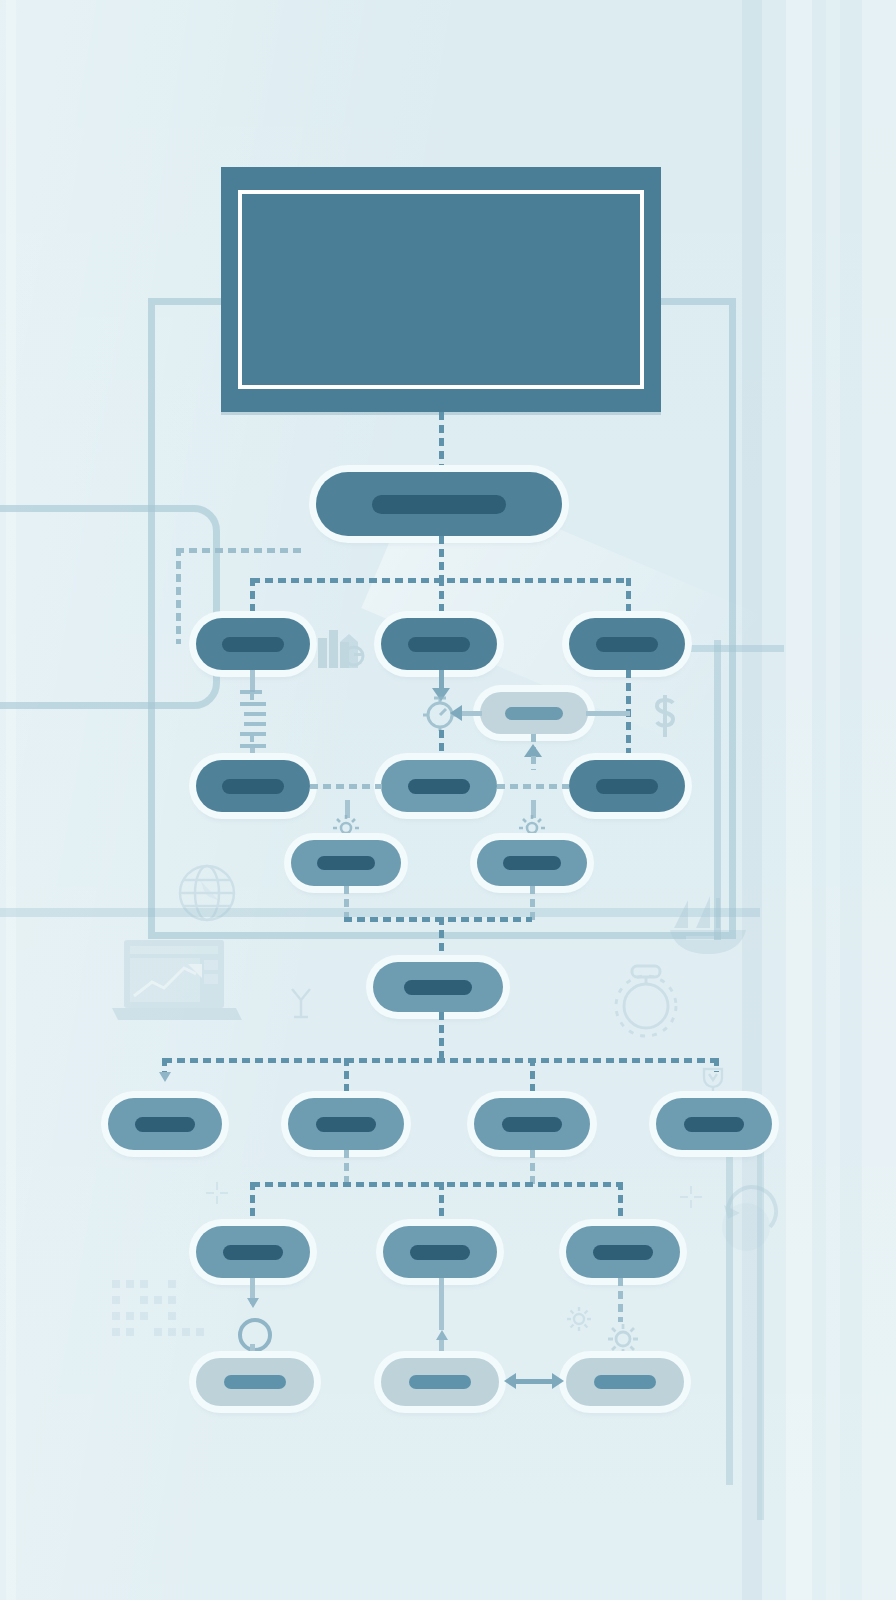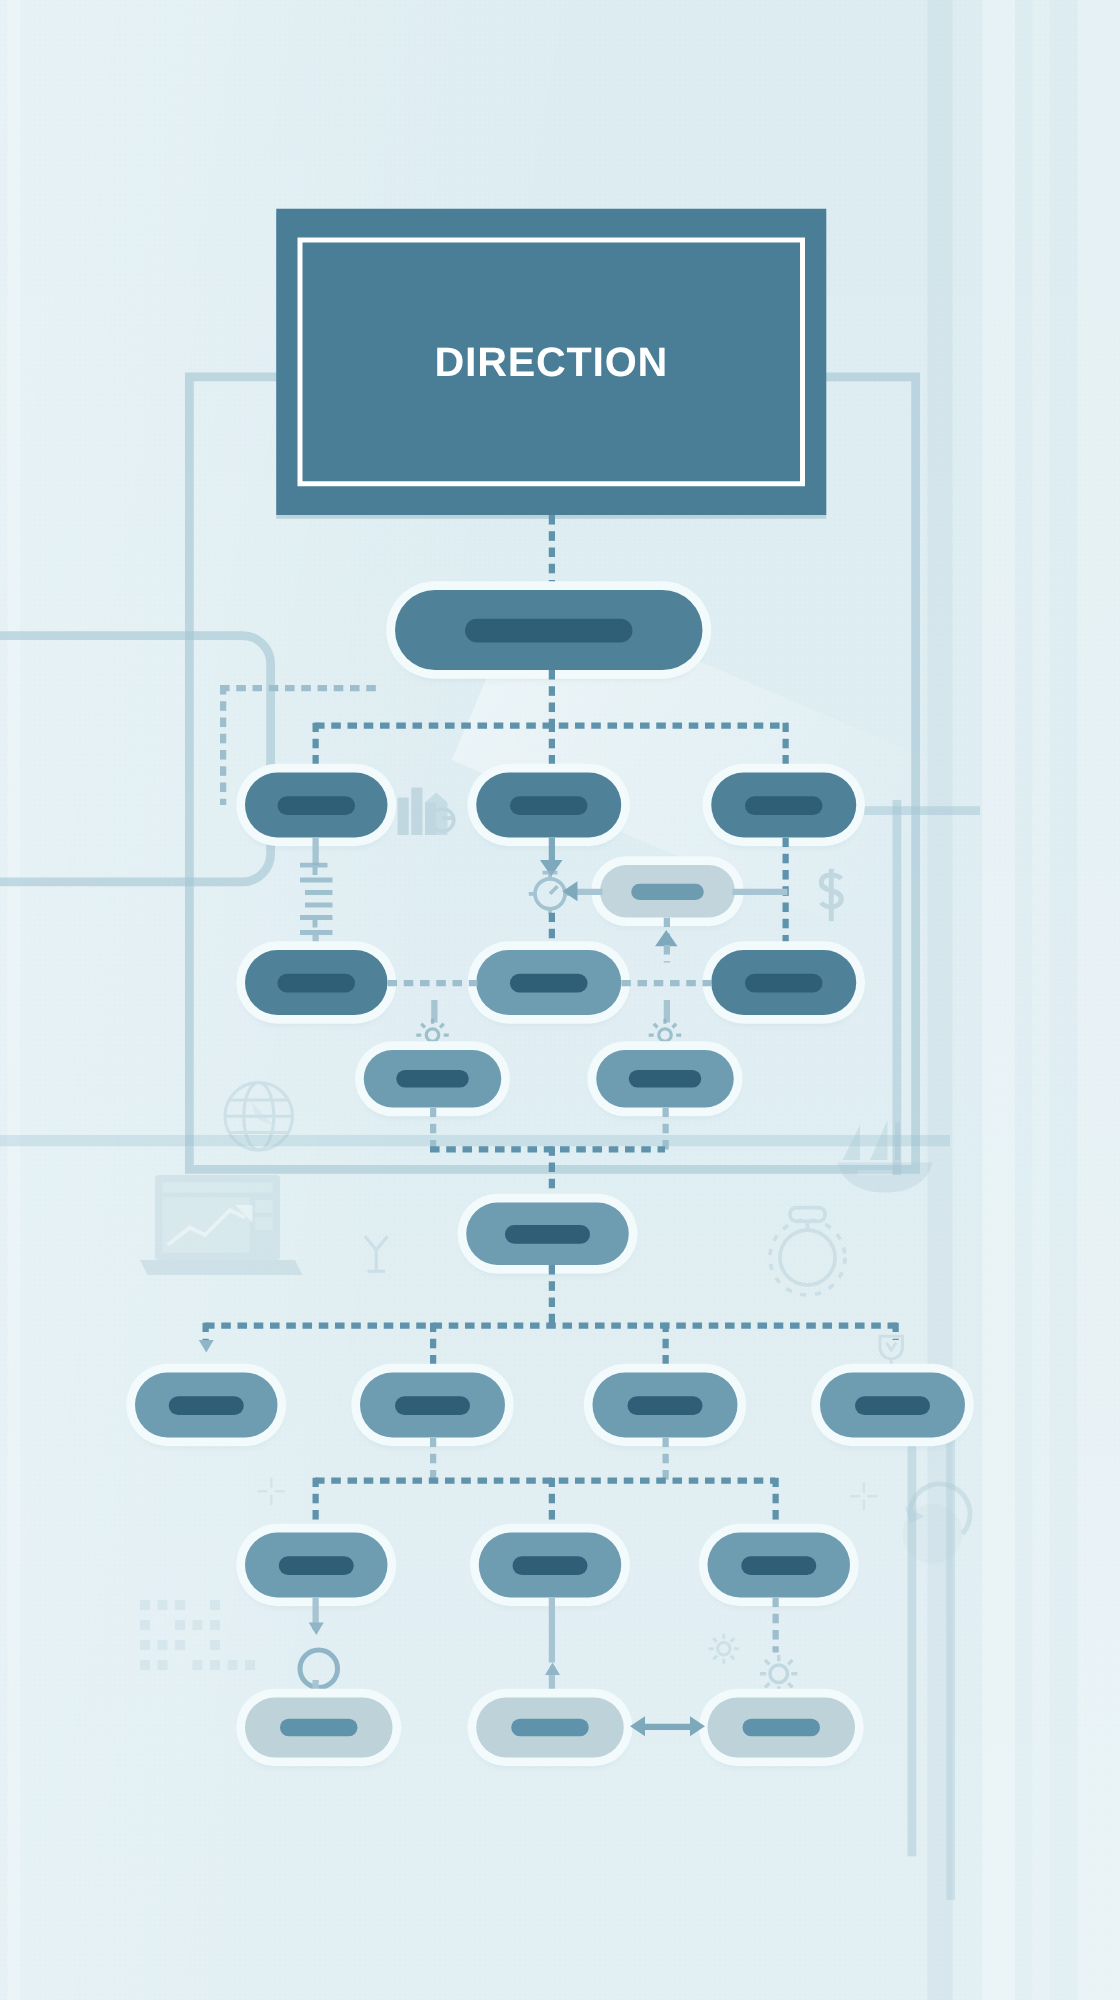--- a/index.html
+++ b/index.html
@@ -246,21 +246,20 @@
   <div class="wm" style="left:606px;top:1322px;">
     <svg width="34" height="34" viewBox="0 0 34 34" fill="none" stroke="currentColor" stroke-width="2.8">
       <circle cx="17" cy="17" r="7"></circle>
       <path d="M17 2v5M17 27v5M2 17h5M27 17h5M6 6l3.5 3.5M24.5 24.5L28 28M28 6l-3.5 3.5M9.5 24.5L6 28"></path>
     </svg>
   </div>
 
   <div class="title-card">
     <div class="inner">
       <div class="txt">
-          <div>DIRECTION</div>
         </div>
     </div>
   </div>
 
   <div class="vdash" style="left:439px;top:412px;height:62px;"></div>
 
   <div class="node" style="left:316px;top:472px;width:246px;height:64px;">
     <div class="bar" style="width:134px;height:19px;"></div>
   </div>
 

